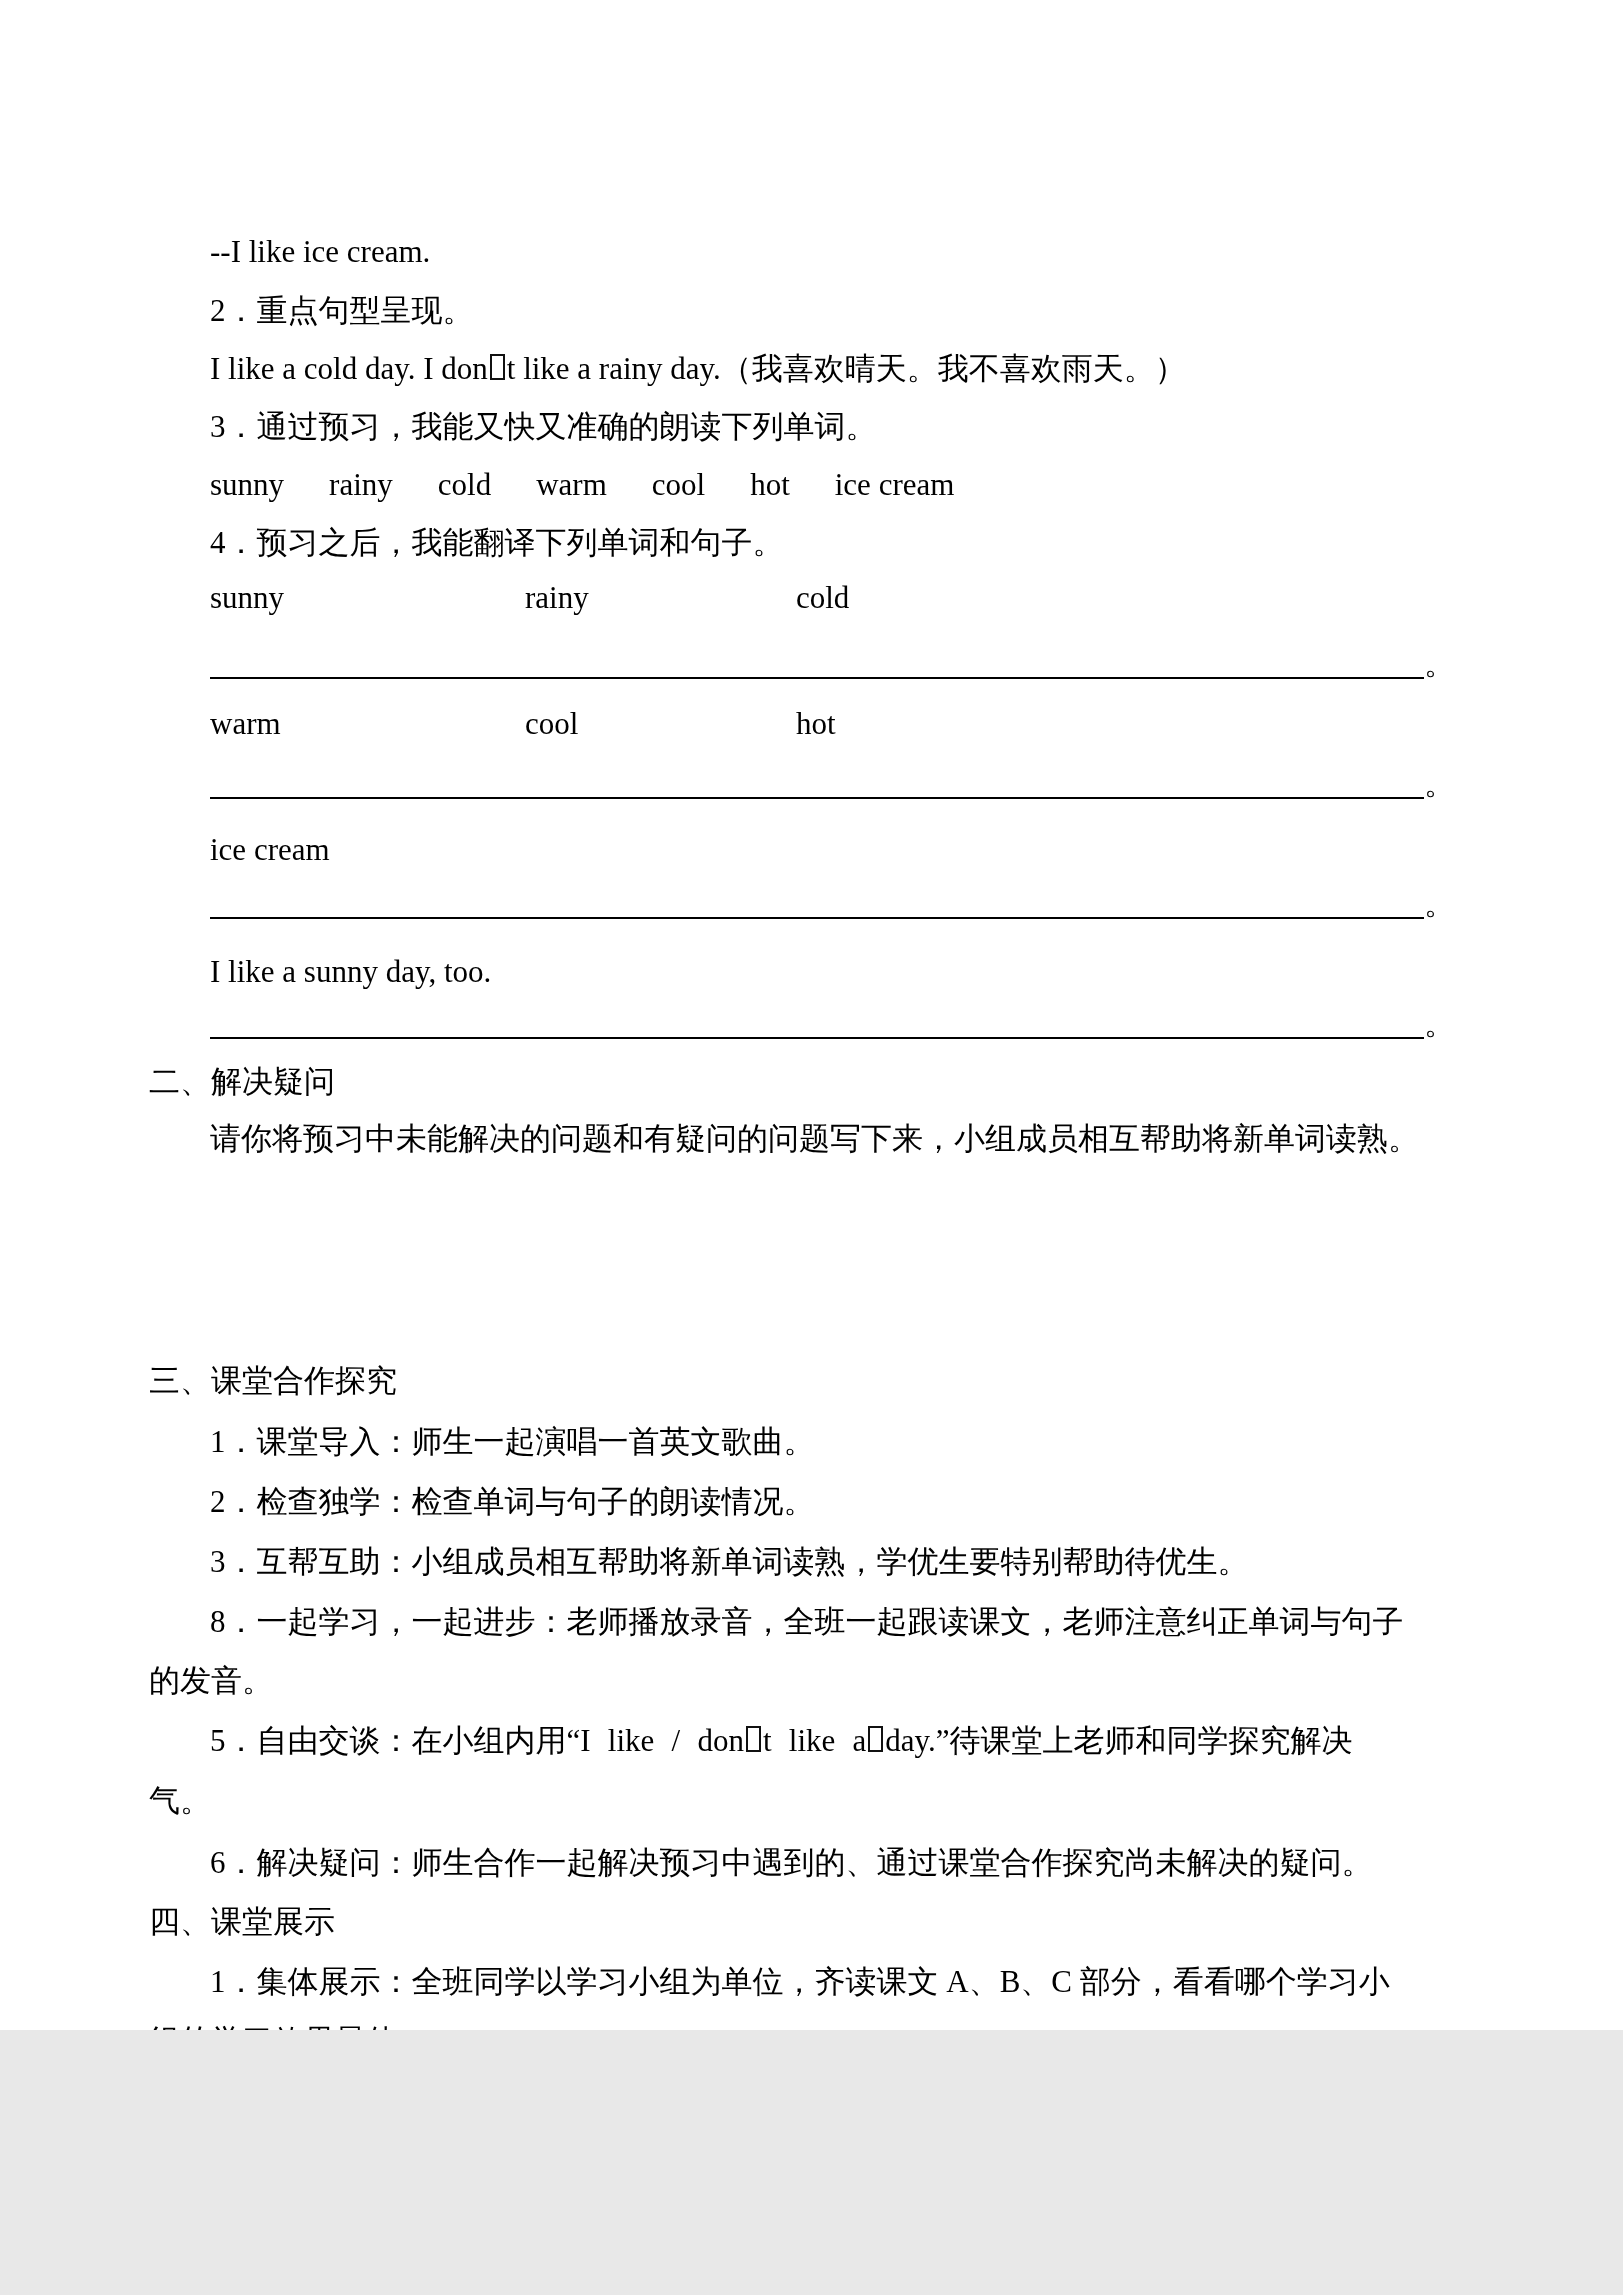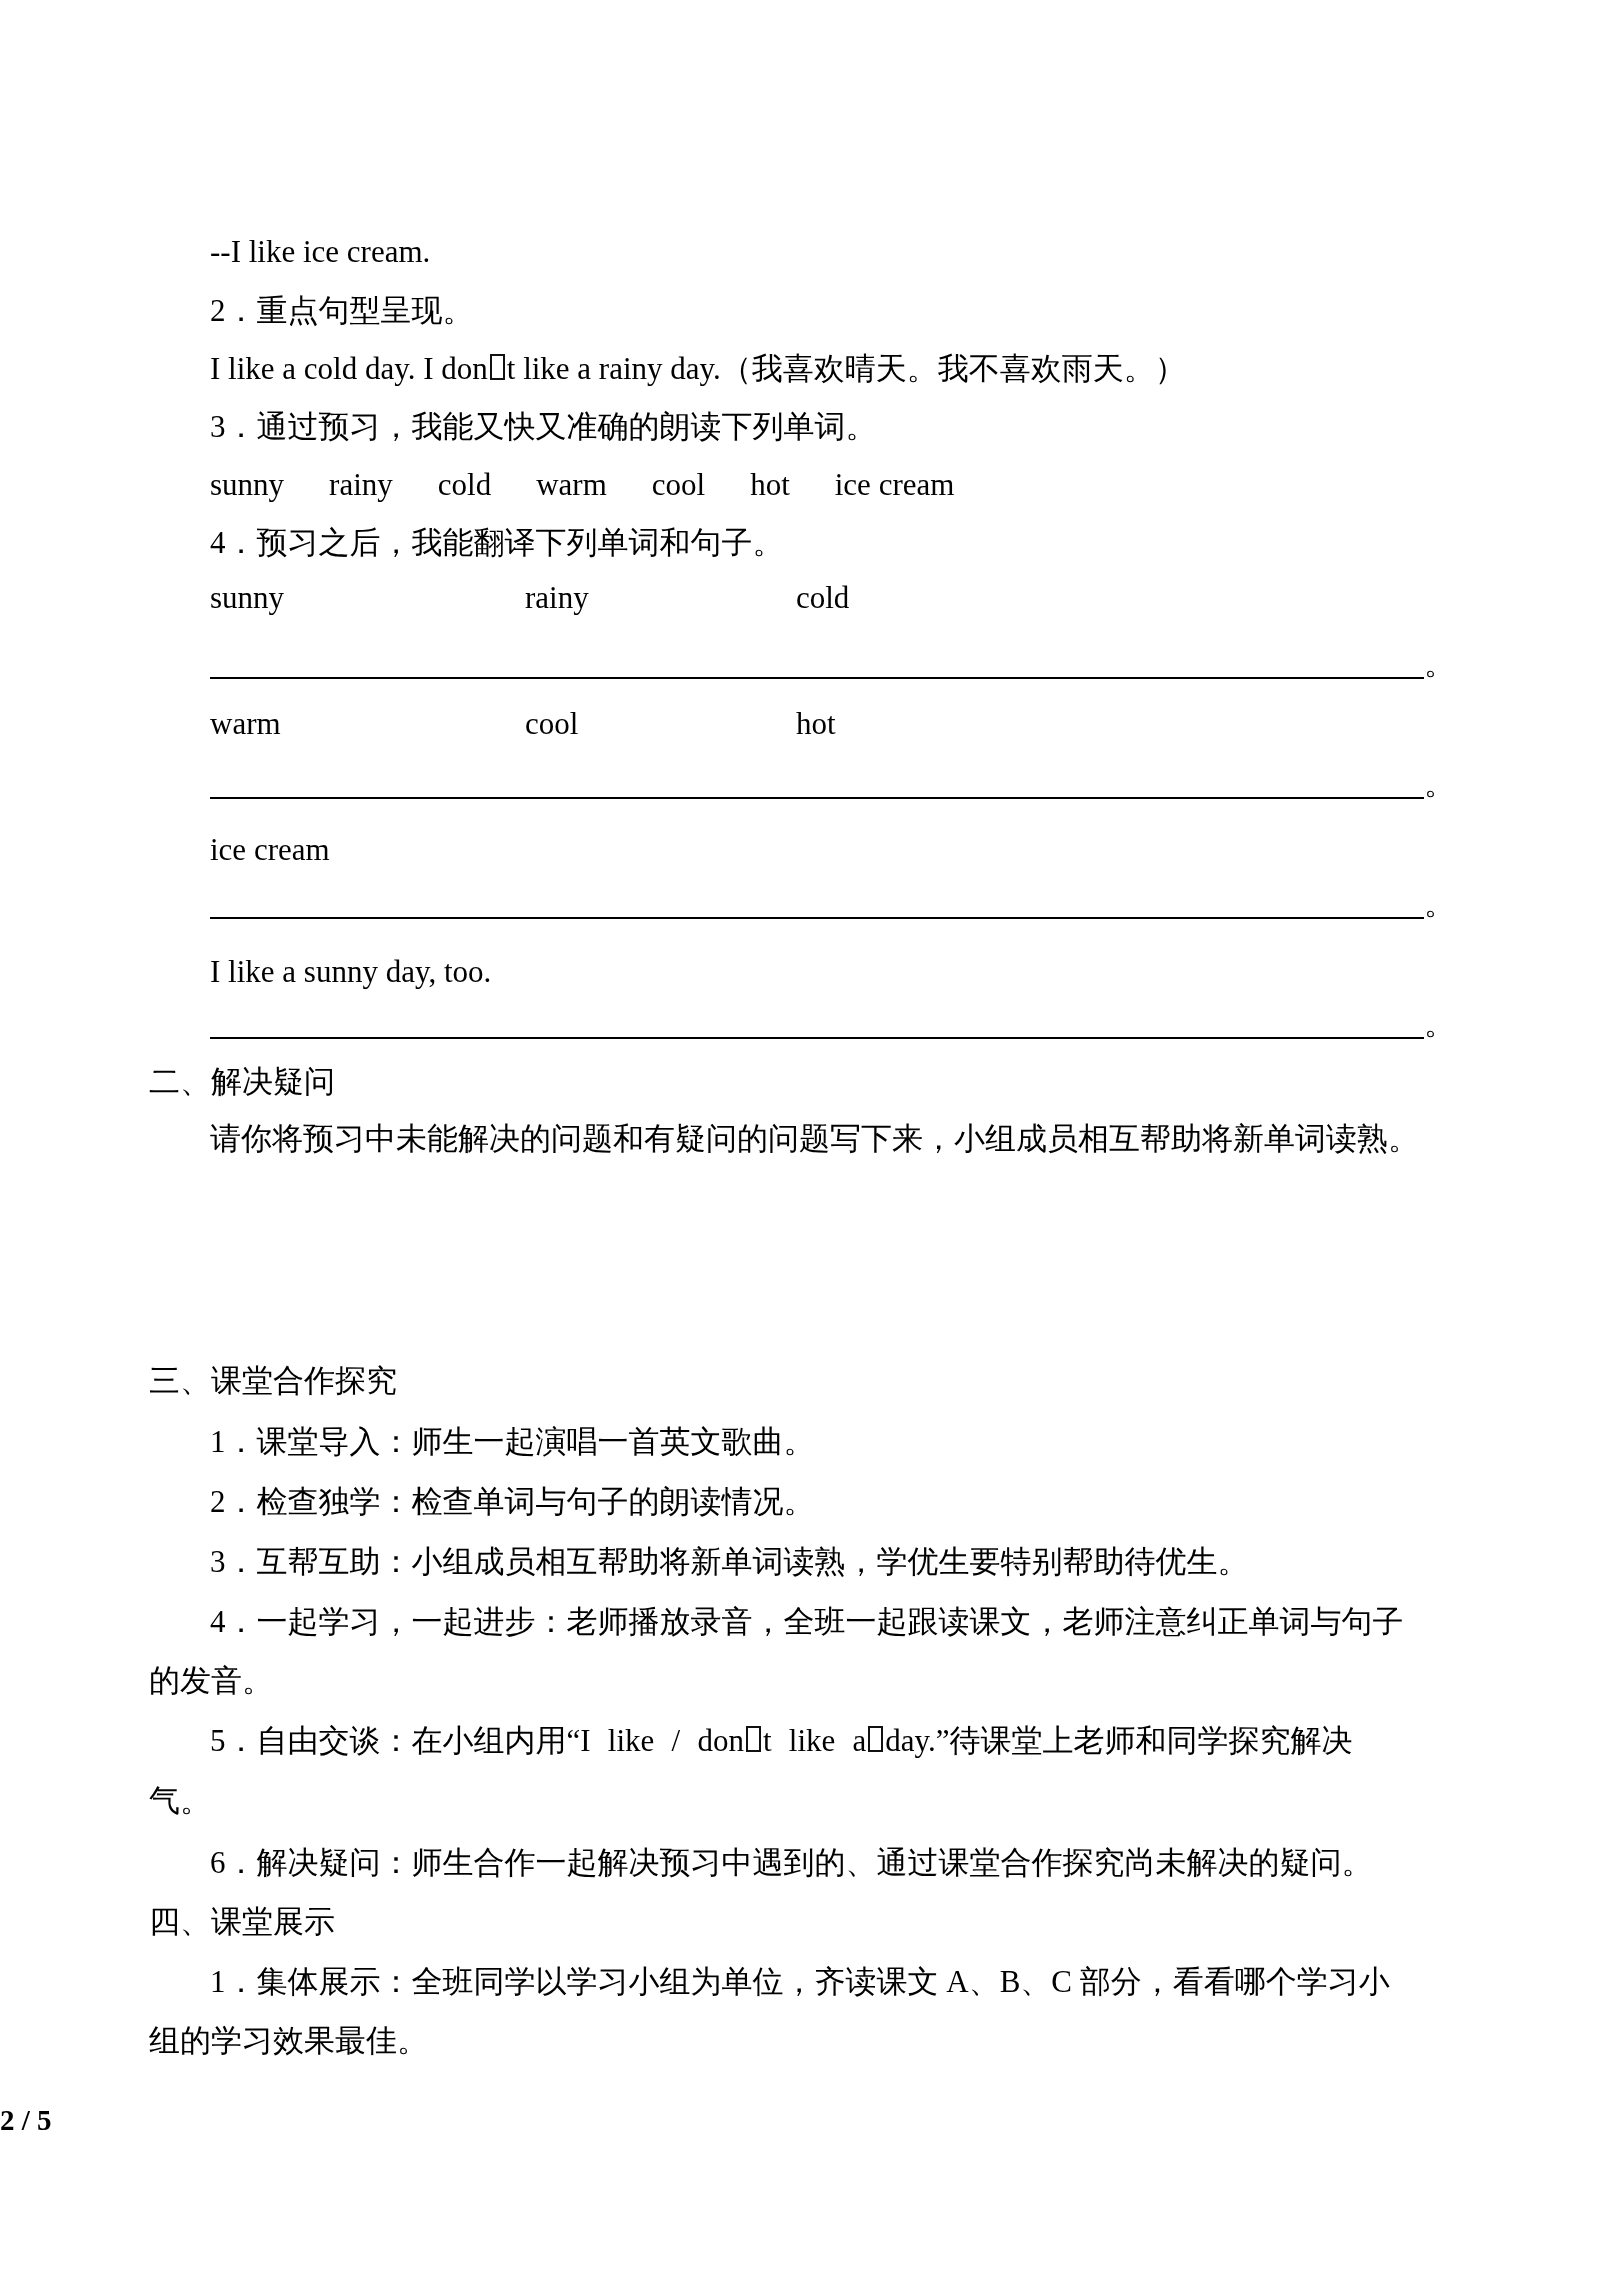--- a/index.html
+++ b/index.html
@@ -1,19 +1,19 @@
 <!DOCTYPE html>
 <html style="font-size:11px"><head>
 <meta charset="utf-8">
 <style>
   html,body{margin:0;padding:0;background:#e8e8e8;}
   .page{
     position:relative;
     width:1623px;
-    height:2295px;
+    height:2030px;
     background:#ffffff;
     color:#000000;
     font-family:"Liberation Serif","DejaVu Serif",serif;
     font-size:31px;
     line-height:40px;
     overflow:hidden;
   }
   .line{position:absolute;white-space:nowrap;}
   .flush{left:149px;}
   .indent{left:210px;}
@@ -111,21 +111,21 @@
 
   <div class="line indent" style="top:1482px">
     <span>2．检查独学：检查单词与句子的朗读情况。</span>
   </div>
 
   <div class="line indent" style="top:1542px">
     <span>3．互帮互助：小组成员相互帮助将新单词读熟，学优生要特别帮助待优生。</span>
   </div>
 
   <div class="line indent" style="top:1602px">
-    <span>4．一起学习，一起进步：老师播放录音，全班一起跟读课文，老师注意纠正单词与句子</span>
+    <span>8．一起学习，一起进步：老师播放录音，全班一起跟读课文，老师注意纠正单词与句子</span>
   </div>
 
   <div class="line flush" style="top:1661px">
     <span>的发音。</span>
   </div>
 
   <div class="line indent wide-en" style="top:1721px">
     <span>5．自由交谈：在小组内用“I like / don</span><span class="tofu"></span><span>t like a</span><span class="tofu"></span><span>day.”待课堂上老师和同学探究解决</span>
   </div>
 

